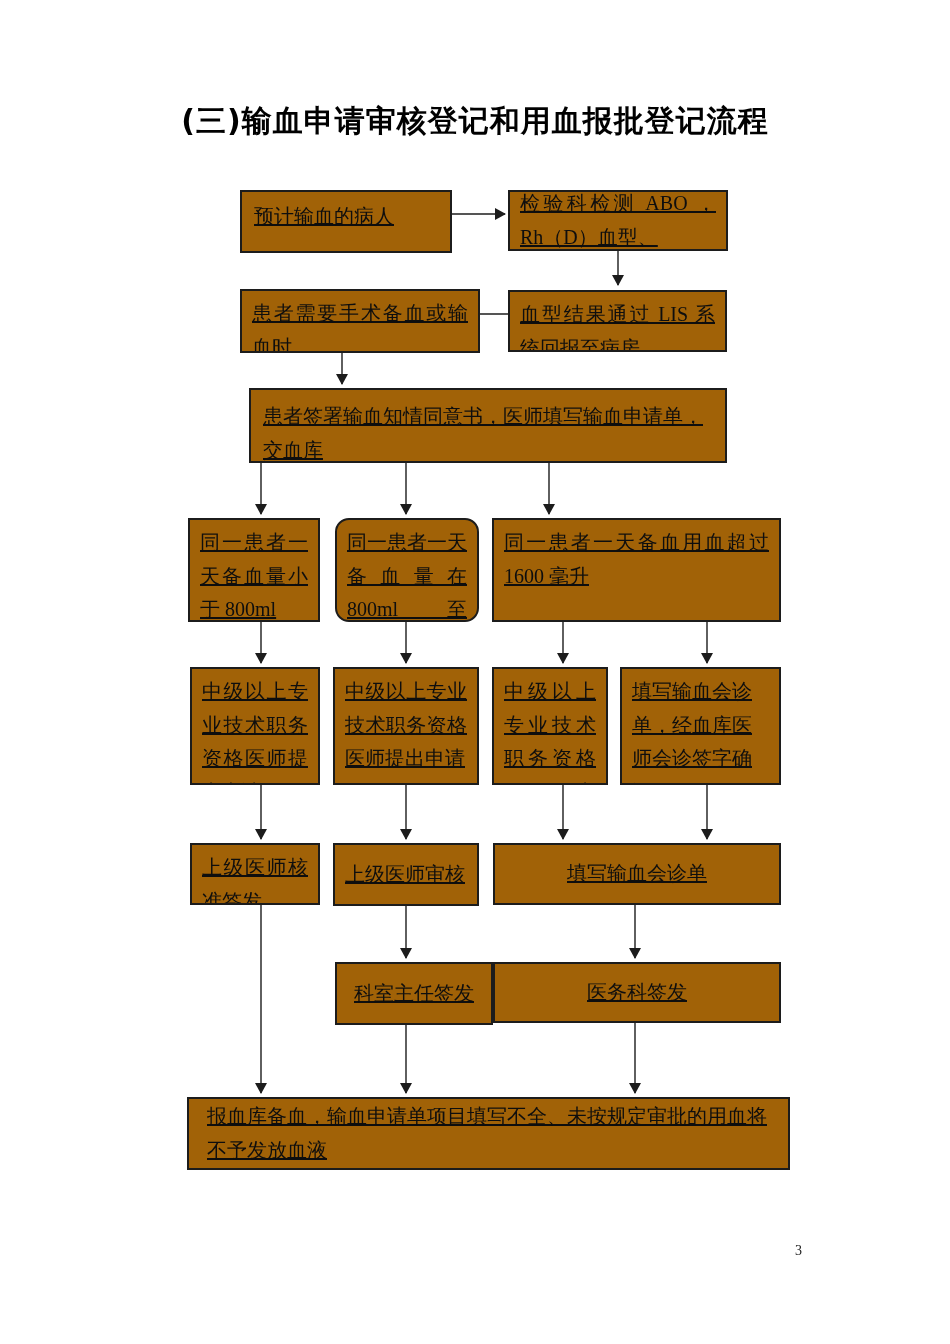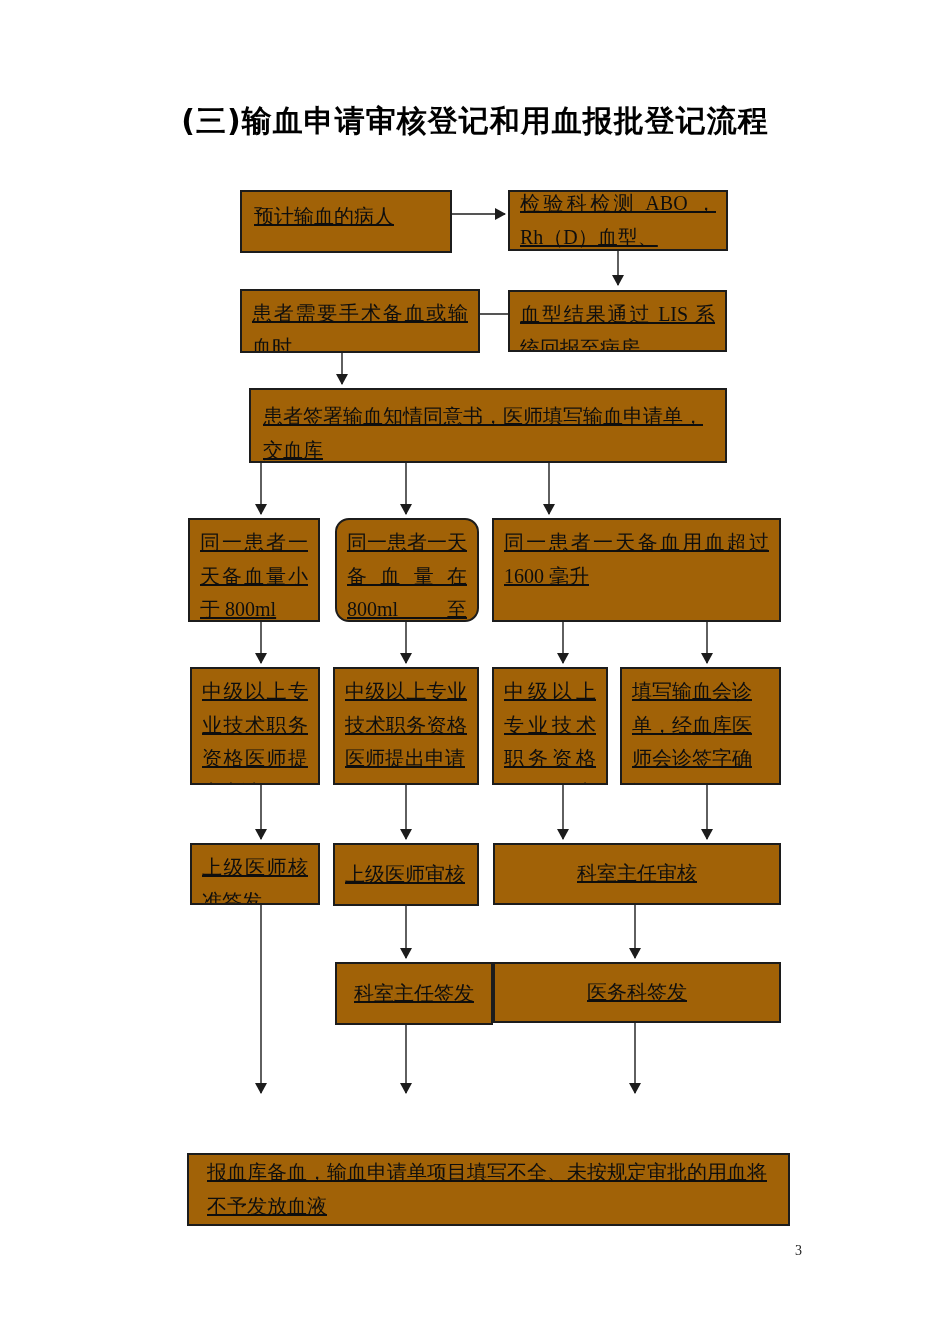--- a/index.html
+++ b/index.html
@@ -63,21 +63,21 @@
   .b7  { left:492px; top:518px;  width:289px; height:104px; }
   .b8  { left:190px; top:667px;  width:130px; height:118px; }
   .b9  { left:333px; top:667px;  width:146px; height:118px; }
   .b10 { left:492px; top:667px;  width:116px; height:118px; }
   .b11 { left:620px; top:667px;  width:161px; height:118px; }
   .b12 { left:190px; top:843px;  width:130px; height:62px;  }
   .b13 { left:333px; top:843px;  width:146px; height:63px;  padding-left:10px; }
   .b14 { left:493px; top:843px;  width:288px; height:62px;  }
   .b15 { left:335px; top:962px;  width:158px; height:63px;  }
   .b16 { left:493px; top:962px;  width:288px; height:61px;  }
-  .b17 { left:187px; top:1153px; width:603px; height:73px;  padding-left:18px; }
+  .b17 { left:187px; top:1097px; width:603px; height:73px;  padding-left:18px; }
 </style>
 </head>
 <body>
 
 <div id="page">
 
   <div id="title">(三)输血申请审核登记和用血报批登记流程</div>
 
   <svg id="arrows" width="950" height="1344" viewBox="0 0 950 1344" stroke="#1c1c1c" stroke-width="1.4" fill="none">
     <defs>
@@ -143,21 +143,21 @@
   <div class="box b11">
       <span class="txt">填写输血会诊单，经血库医师会诊签字确认</span>
     </div>
   <div class="box b12 h-justify">
       <span class="txt">上级医师核准签发</span>
     </div>
   <div class="box b13 v-center">
       <span class="txt">上级医师审核</span>
     </div>
   <div class="box b14 v-center h-center">
-      <span class="txt">科室主任审核</span>
+      <span class="txt">填写输血会诊单</span>
     </div>
   <div class="box b15 v-center h-center">
       <span class="txt">科室主任签发</span>
     </div>
   <div class="box b16 v-center h-center">
       <span class="txt">医务科签发</span>
     </div>
   <div class="box b17 v-center">
       <span class="txt">报血库备血，输血申请单项目填写不全、未按规定审批的用血将不予发放血液</span>
     </div>

